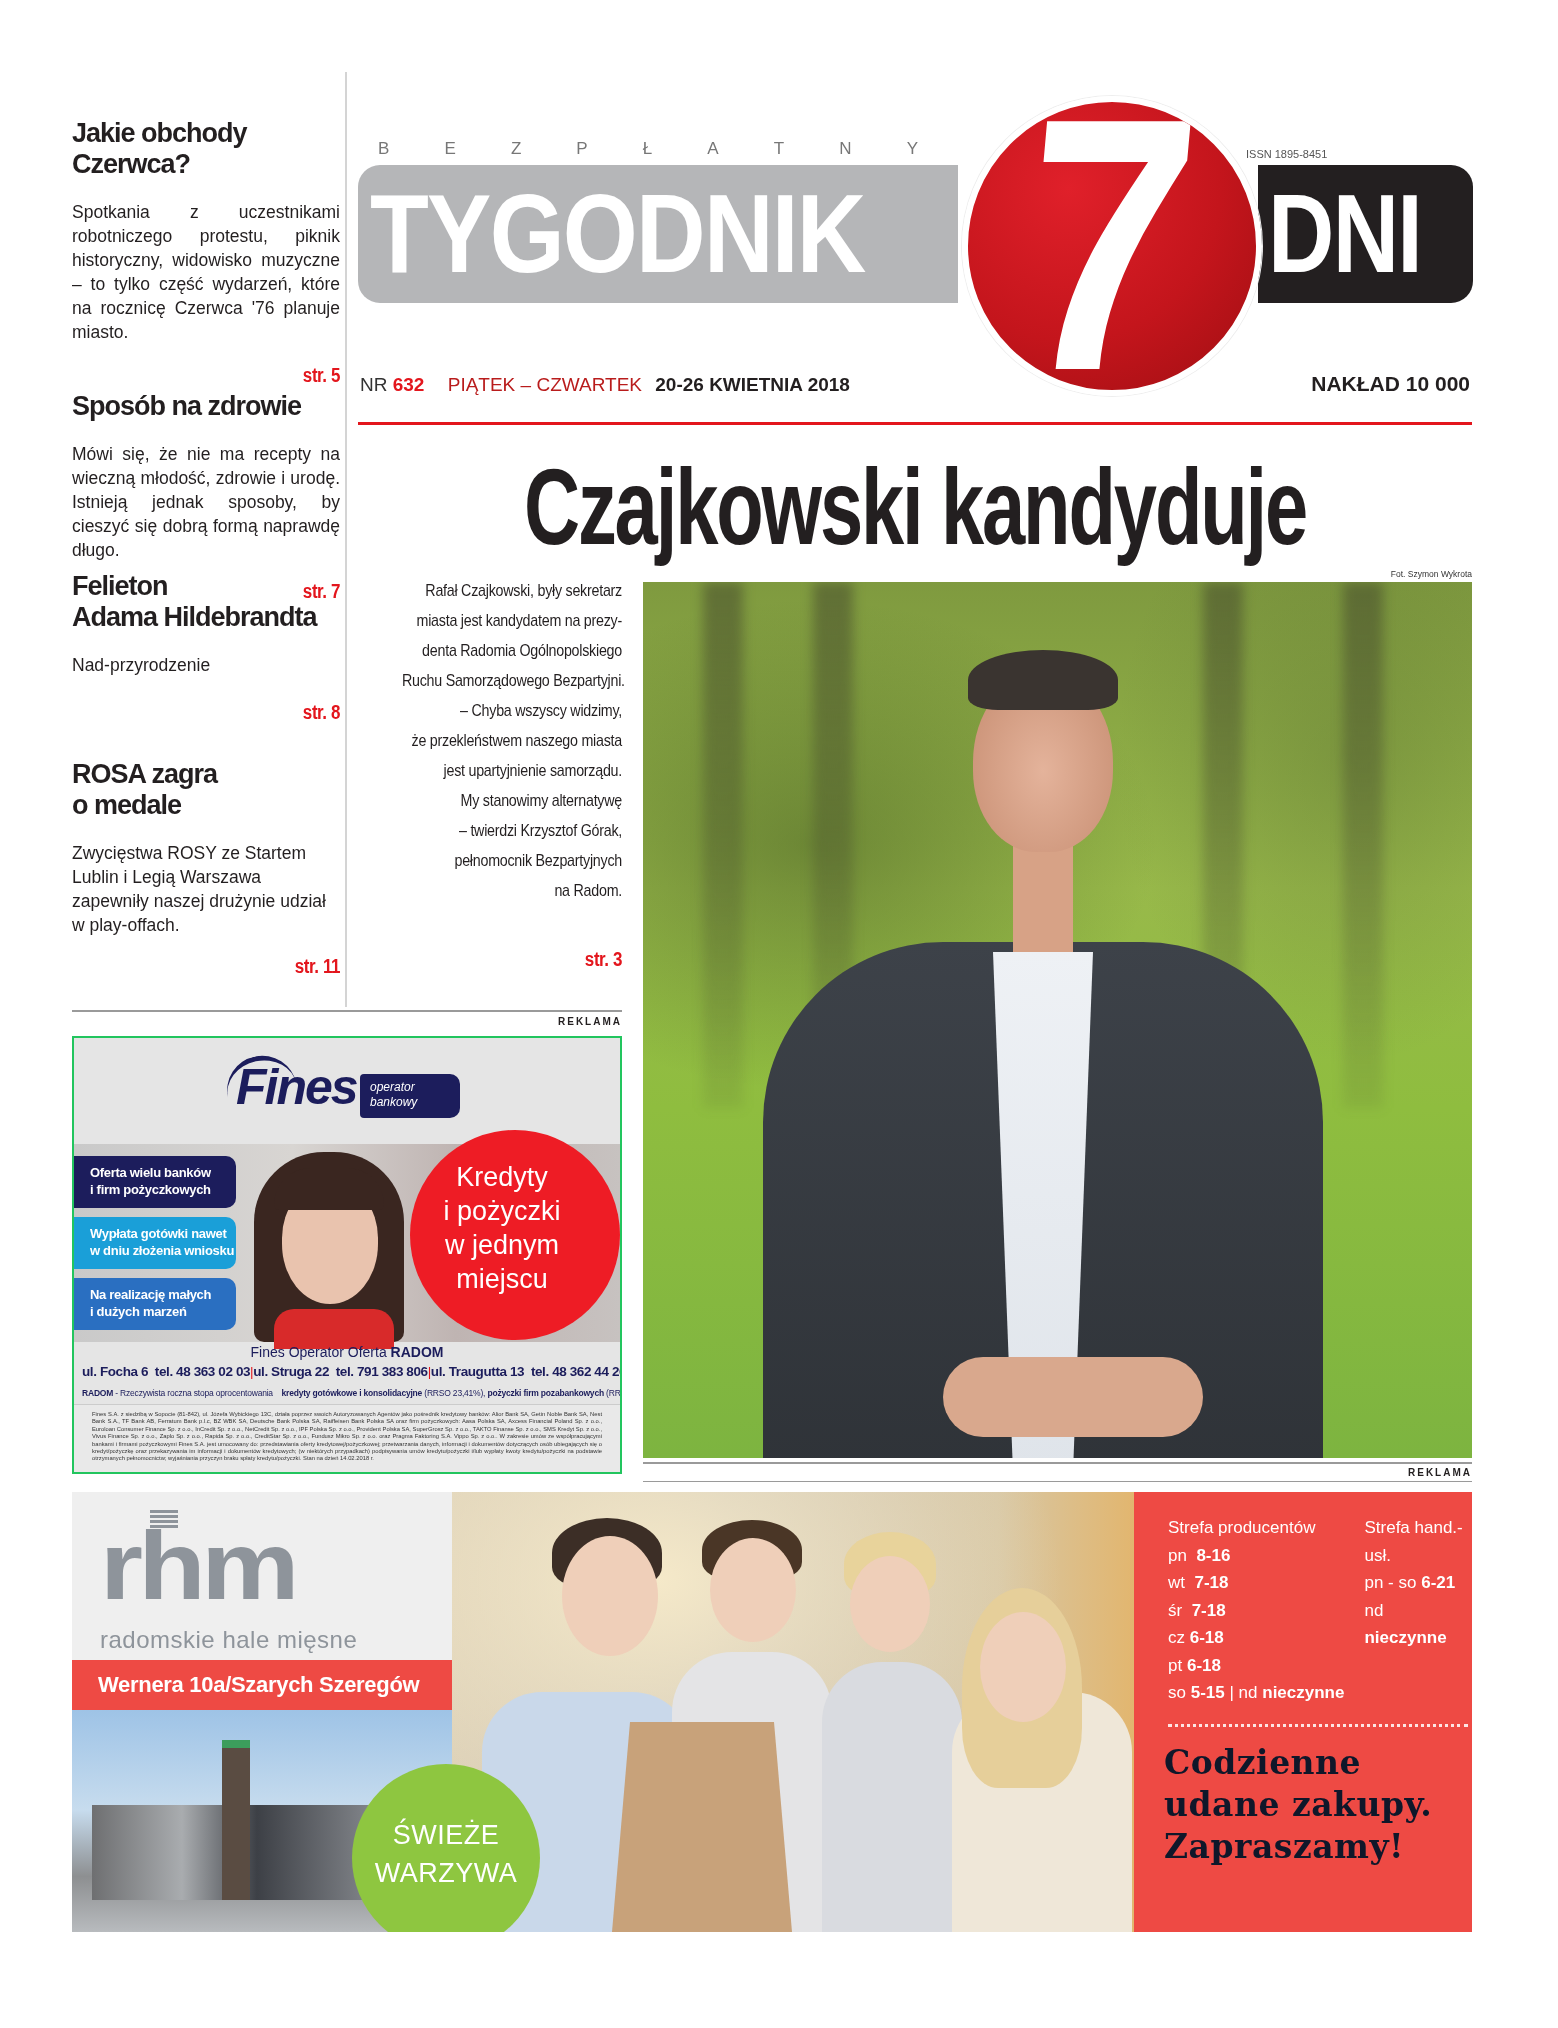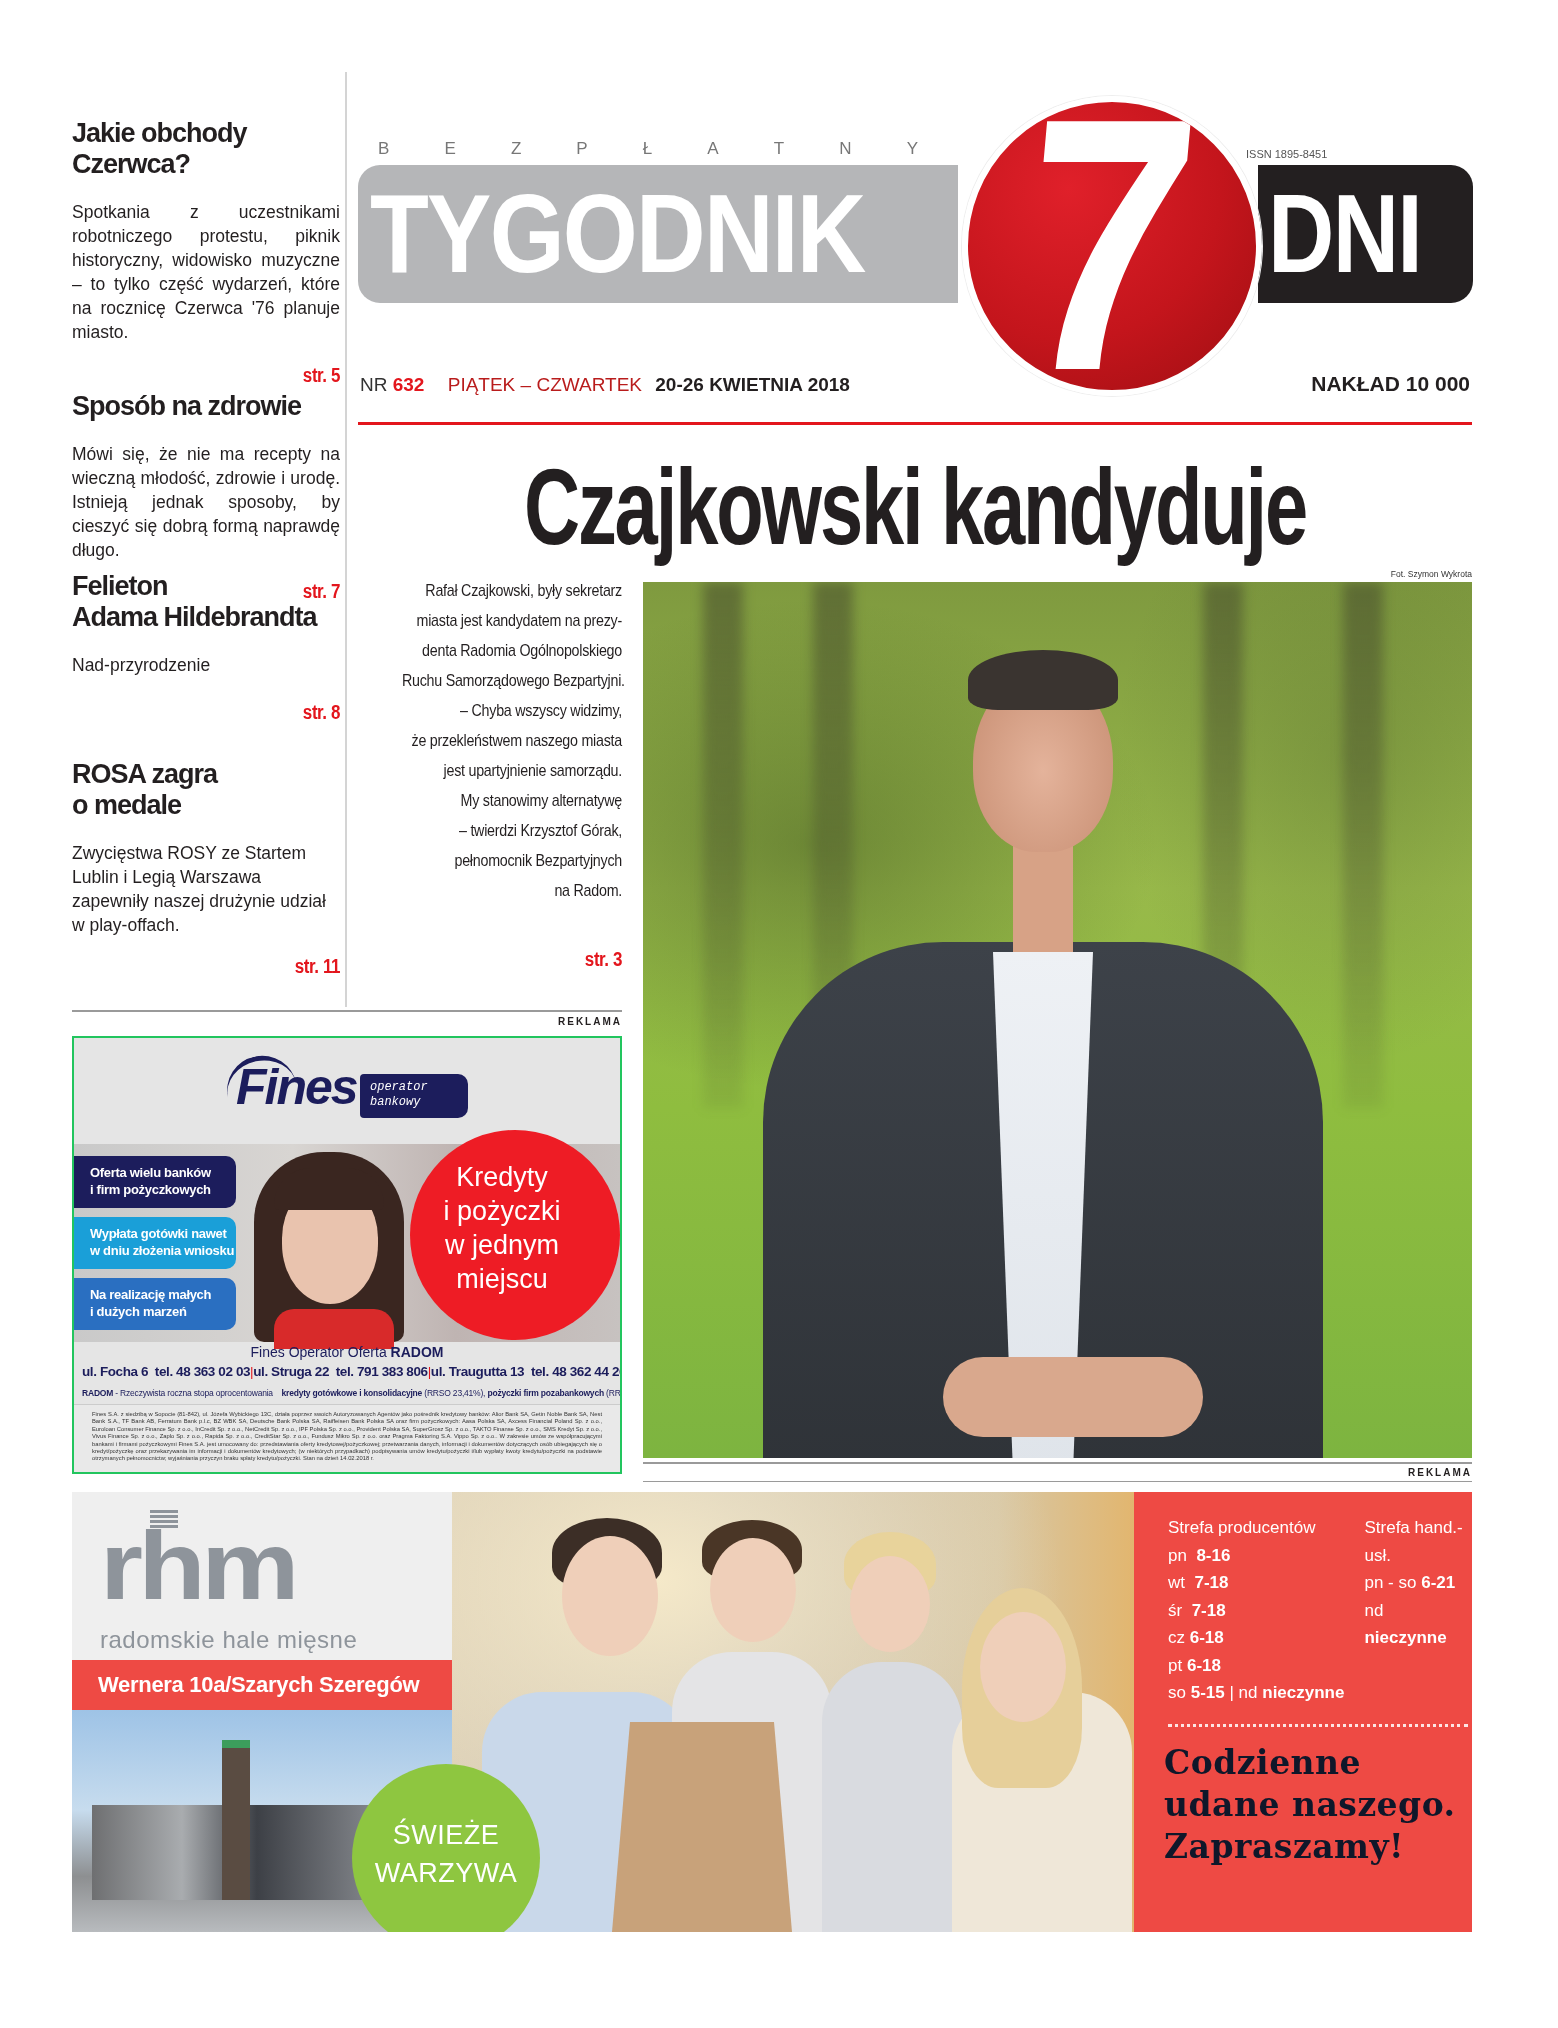--- a/index.html
+++ b/index.html
@@ -55,21 +55,21 @@
   .person-hands { position: absolute; left: 300px; top: 775px; width: 260px; height: 80px; border-radius: 40px; background: #d9a88d; }
 
   .hr-grey { height: 2px; background: #9a9a9a; }
   .reklama { font-size: 10px; font-weight: 700; letter-spacing: 2px; color: #231f20; text-align: right; }
 
   
   .fines-ad { left: 72px; top: 1036px; width: 550px; height: 438px; border: 2px solid #22c55e; background: #e5e5e5; overflow: hidden; }
   .fines-logo { position: absolute; left: 150px; top: 20px; width: 260px; height: 70px; }
   .fines-word { position: absolute; left: 12px; top: 0; font-family: "Liberation Sans", sans-serif; font-weight: 700; font-style: italic; font-size: 50px; color: #1c1d5c; letter-spacing: -2px; }
   .fines-arc { position: absolute; left: 0; top: -2px; width: 70px; height: 40px; border-top: 5px solid #1c1d5c; border-radius: 60px 60px 0 0; transform: rotate(-12deg); }
-  .fines-tag { position: absolute; left: 136px; top: 16px; width: 108px; height: 44px; background: #1c1d5c; border-radius: 4px 10px 10px 4px; color: #fff; font-style: italic; font-size: 12px; line-height: 15px; padding: 6px 0 0 10px; font-family: Liberation Mono, monospace; }
+  .fines-tag { position: absolute; left: 136px; top: 16px; width: 100px; height: 44px; background: #1c1d5c; border-radius: 4px 10px 10px 4px; color: #fff; font-style: italic; font-size: 12px; line-height: 15px; padding: 6px 0 0 10px; }
   .fines-photo { position: absolute; left: 0; top: 106px; width: 546px; height: 198px; background: linear-gradient(90deg, #c9c9c9 0%, #d8d5d2 40%, #bfb4b2 70%, #c7c2c0 100%); }
   .fines-woman-hair { position: absolute; left: 180px; top: 8px; width: 150px; height: 190px; border-radius: 70px 70px 10px 10px; background: #3a2620; }
   .fines-woman-face { position: absolute; left: 208px; top: 40px; width: 96px; height: 120px; border-radius: 45% 45% 50% 50%; background: #e9c3ae; }
   .fines-woman-bangs { position: absolute; left: 200px; top: 24px; width: 110px; height: 42px; background: #3a2620; border-radius: 40px 40px 6px 6px; }
   .fines-woman-scarf { position: absolute; left: 200px; top: 165px; width: 120px; height: 40px; background: #d82a2a; border-radius: 20px 20px 0 0; }
   .fines-tile { position: absolute; left: 0; width: 162px; height: 52px; border-radius: 0 10px 10px 0; color: #fff; font-weight: 700; font-size: 13px; line-height: 17px; padding: 8px 0 0 16px; letter-spacing: -0.3px; }
   .fines-tile span { display: block; }
   .tile-1 { top: 12px; background: #1c1d5c; }
   .tile-2 { top: 73px; background: #1a9fd8; }
   .tile-3 { top: 134px; background: #2a6fc1; }
@@ -330,17 +330,17 @@
       </div>
       <div class="hours-col right">
         <div>Strefa hand.-usł.</div>
         <div><span>pn - so</span> <b>6-21</b></div>
         <div><span>nd</span>&nbsp; <b>nieczynne</b></div>
       </div>
     </div>
     <div class="hours-dots"></div>
     <div class="hours-slogan">
       <span>Codzienne</span>
-      <span>udane naszego.</span>
+      <span>udane zakupy.</span>
       <span>Zapraszamy!</span>
     </div>
   </div>
 </div>
 
 </body></html>

